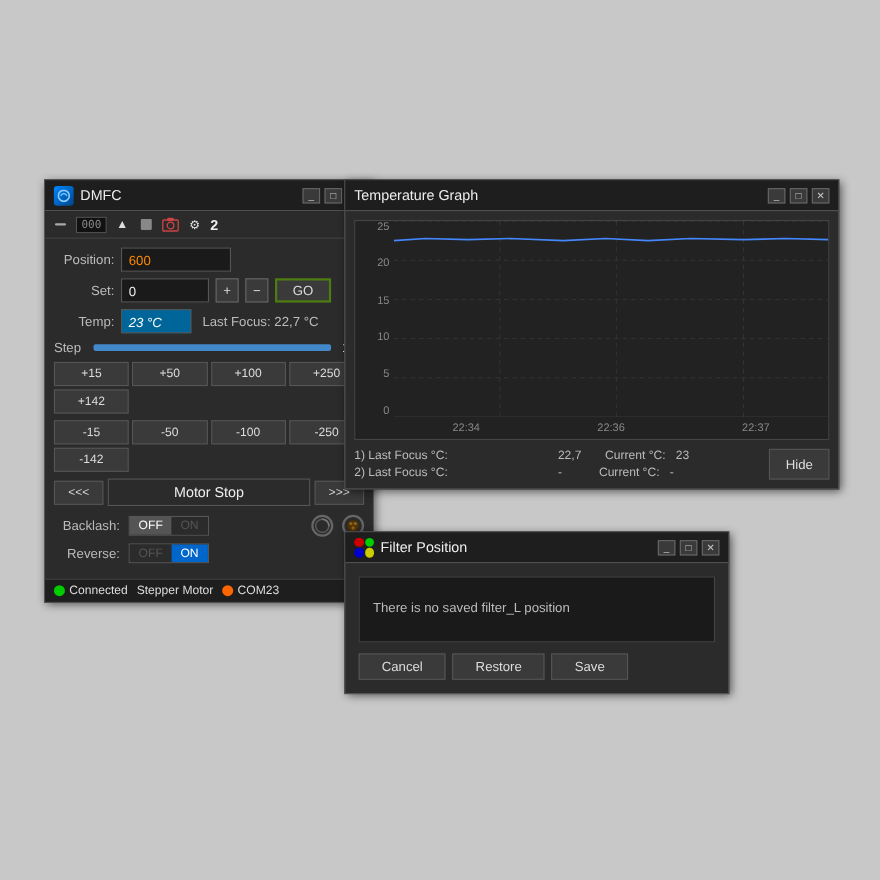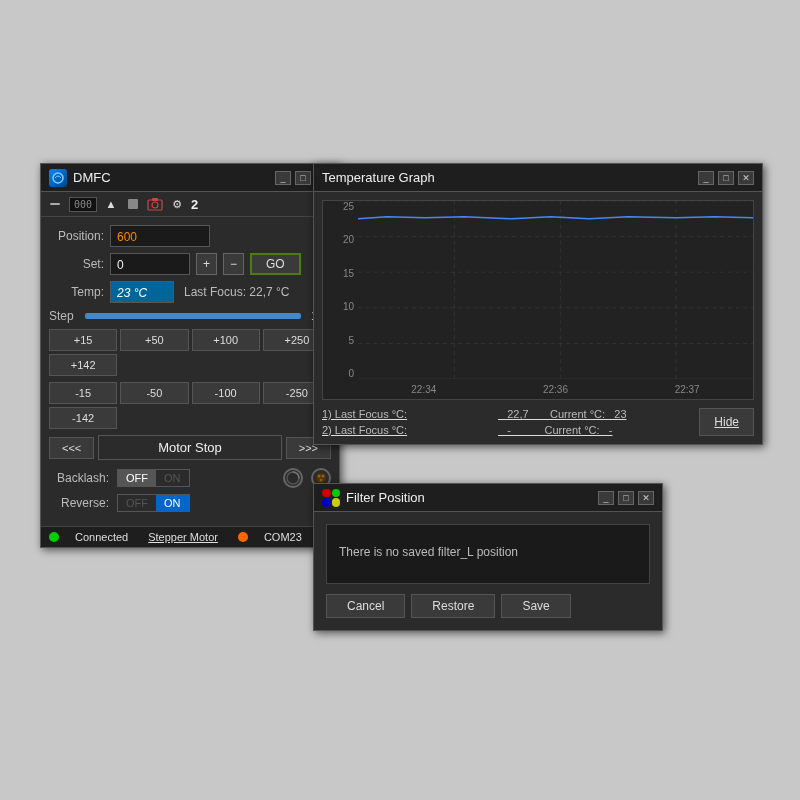--- a/index.html
+++ b/index.html
@@ -271,21 +271,21 @@
       font-size: 10px;
       color: #aaa;
     }
 
     .status-bar {
       background: #1e1e1e;
       border-top: 1px solid #444;
       padding: 4px 8px;
       display: flex;
       align-items: center;
-      gap: 16px;
+      gap: 4px;
       font-size: 11px;
     }
     .status-dot {
       width: 10px;
       height: 10px;
       border-radius: 50%;
       background: #00cc00;
     }
     .status-dot-orange {
       width: 10px;
@@ -296,21 +296,20 @@
 
     
     #temp-window {
       left: 313px;
       top: 163px;
       width: 450px;
     }
 
     .temp-content {
       padding: 8px;
-      text-decoration: underline;
     }
     .chart-area {
       position: relative;
       width: 100%;
       height: 200px;
       background: #222;
       border: 1px solid #444;
       margin-bottom: 8px;
     }
     .chart-labels-y {
@@ -547,21 +546,21 @@
       <div class="toggle-group">
         <span class="toggle-opt" style="color:#555;">OFF</span>
         <span class="toggle-opt active-on-blue">ON</span>
       </div>
     </div>
   </div>
 
   <div class="status-bar">
     <div class="status-dot"></div>
     <span>Connected</span>
-    <span style="margin-left:4px;text-decoration:underline;">Stepper Motor</span>
+    <span style="margin-left:4px;">Stepper Motor</span>
     <div class="status-dot-orange" style="margin-left:4px;"></div>
     <span>COM23</span>
   </div>
 </div>
 
 <div class="window" id="temp-window">
   <div class="window-titlebar">
     <div class="window-title">
       <span>Temperature Graph</span>
     </div>

